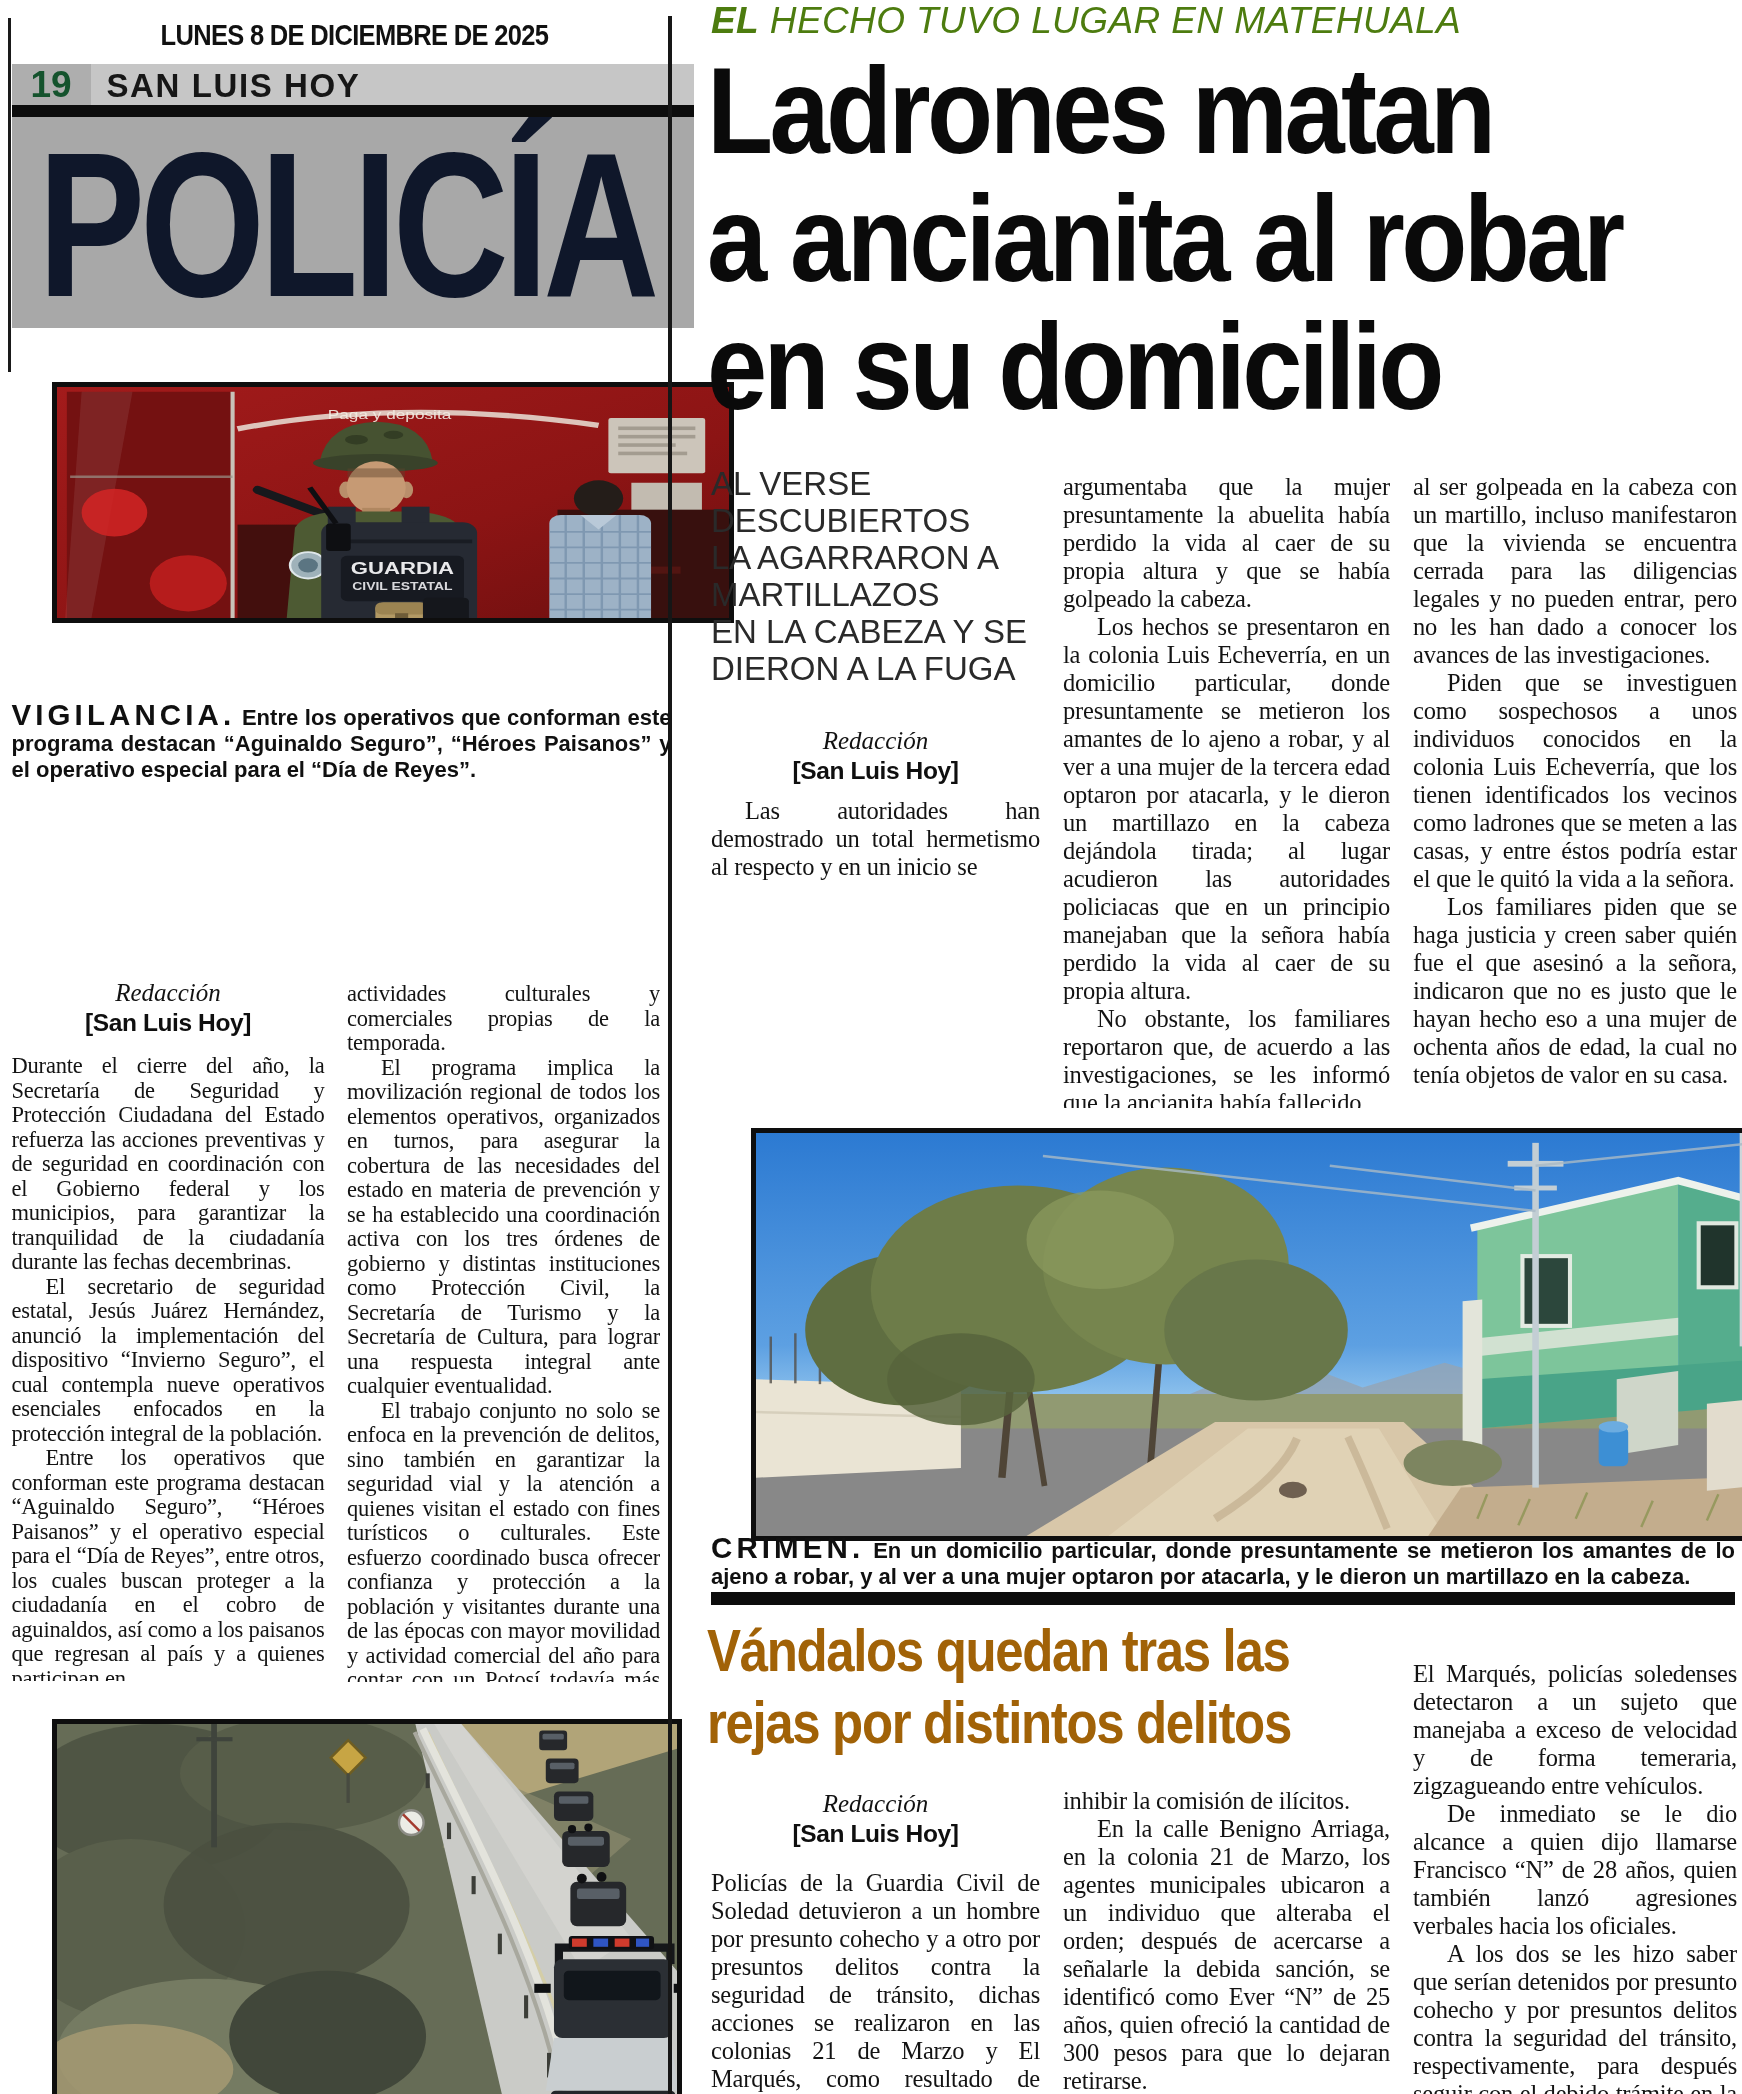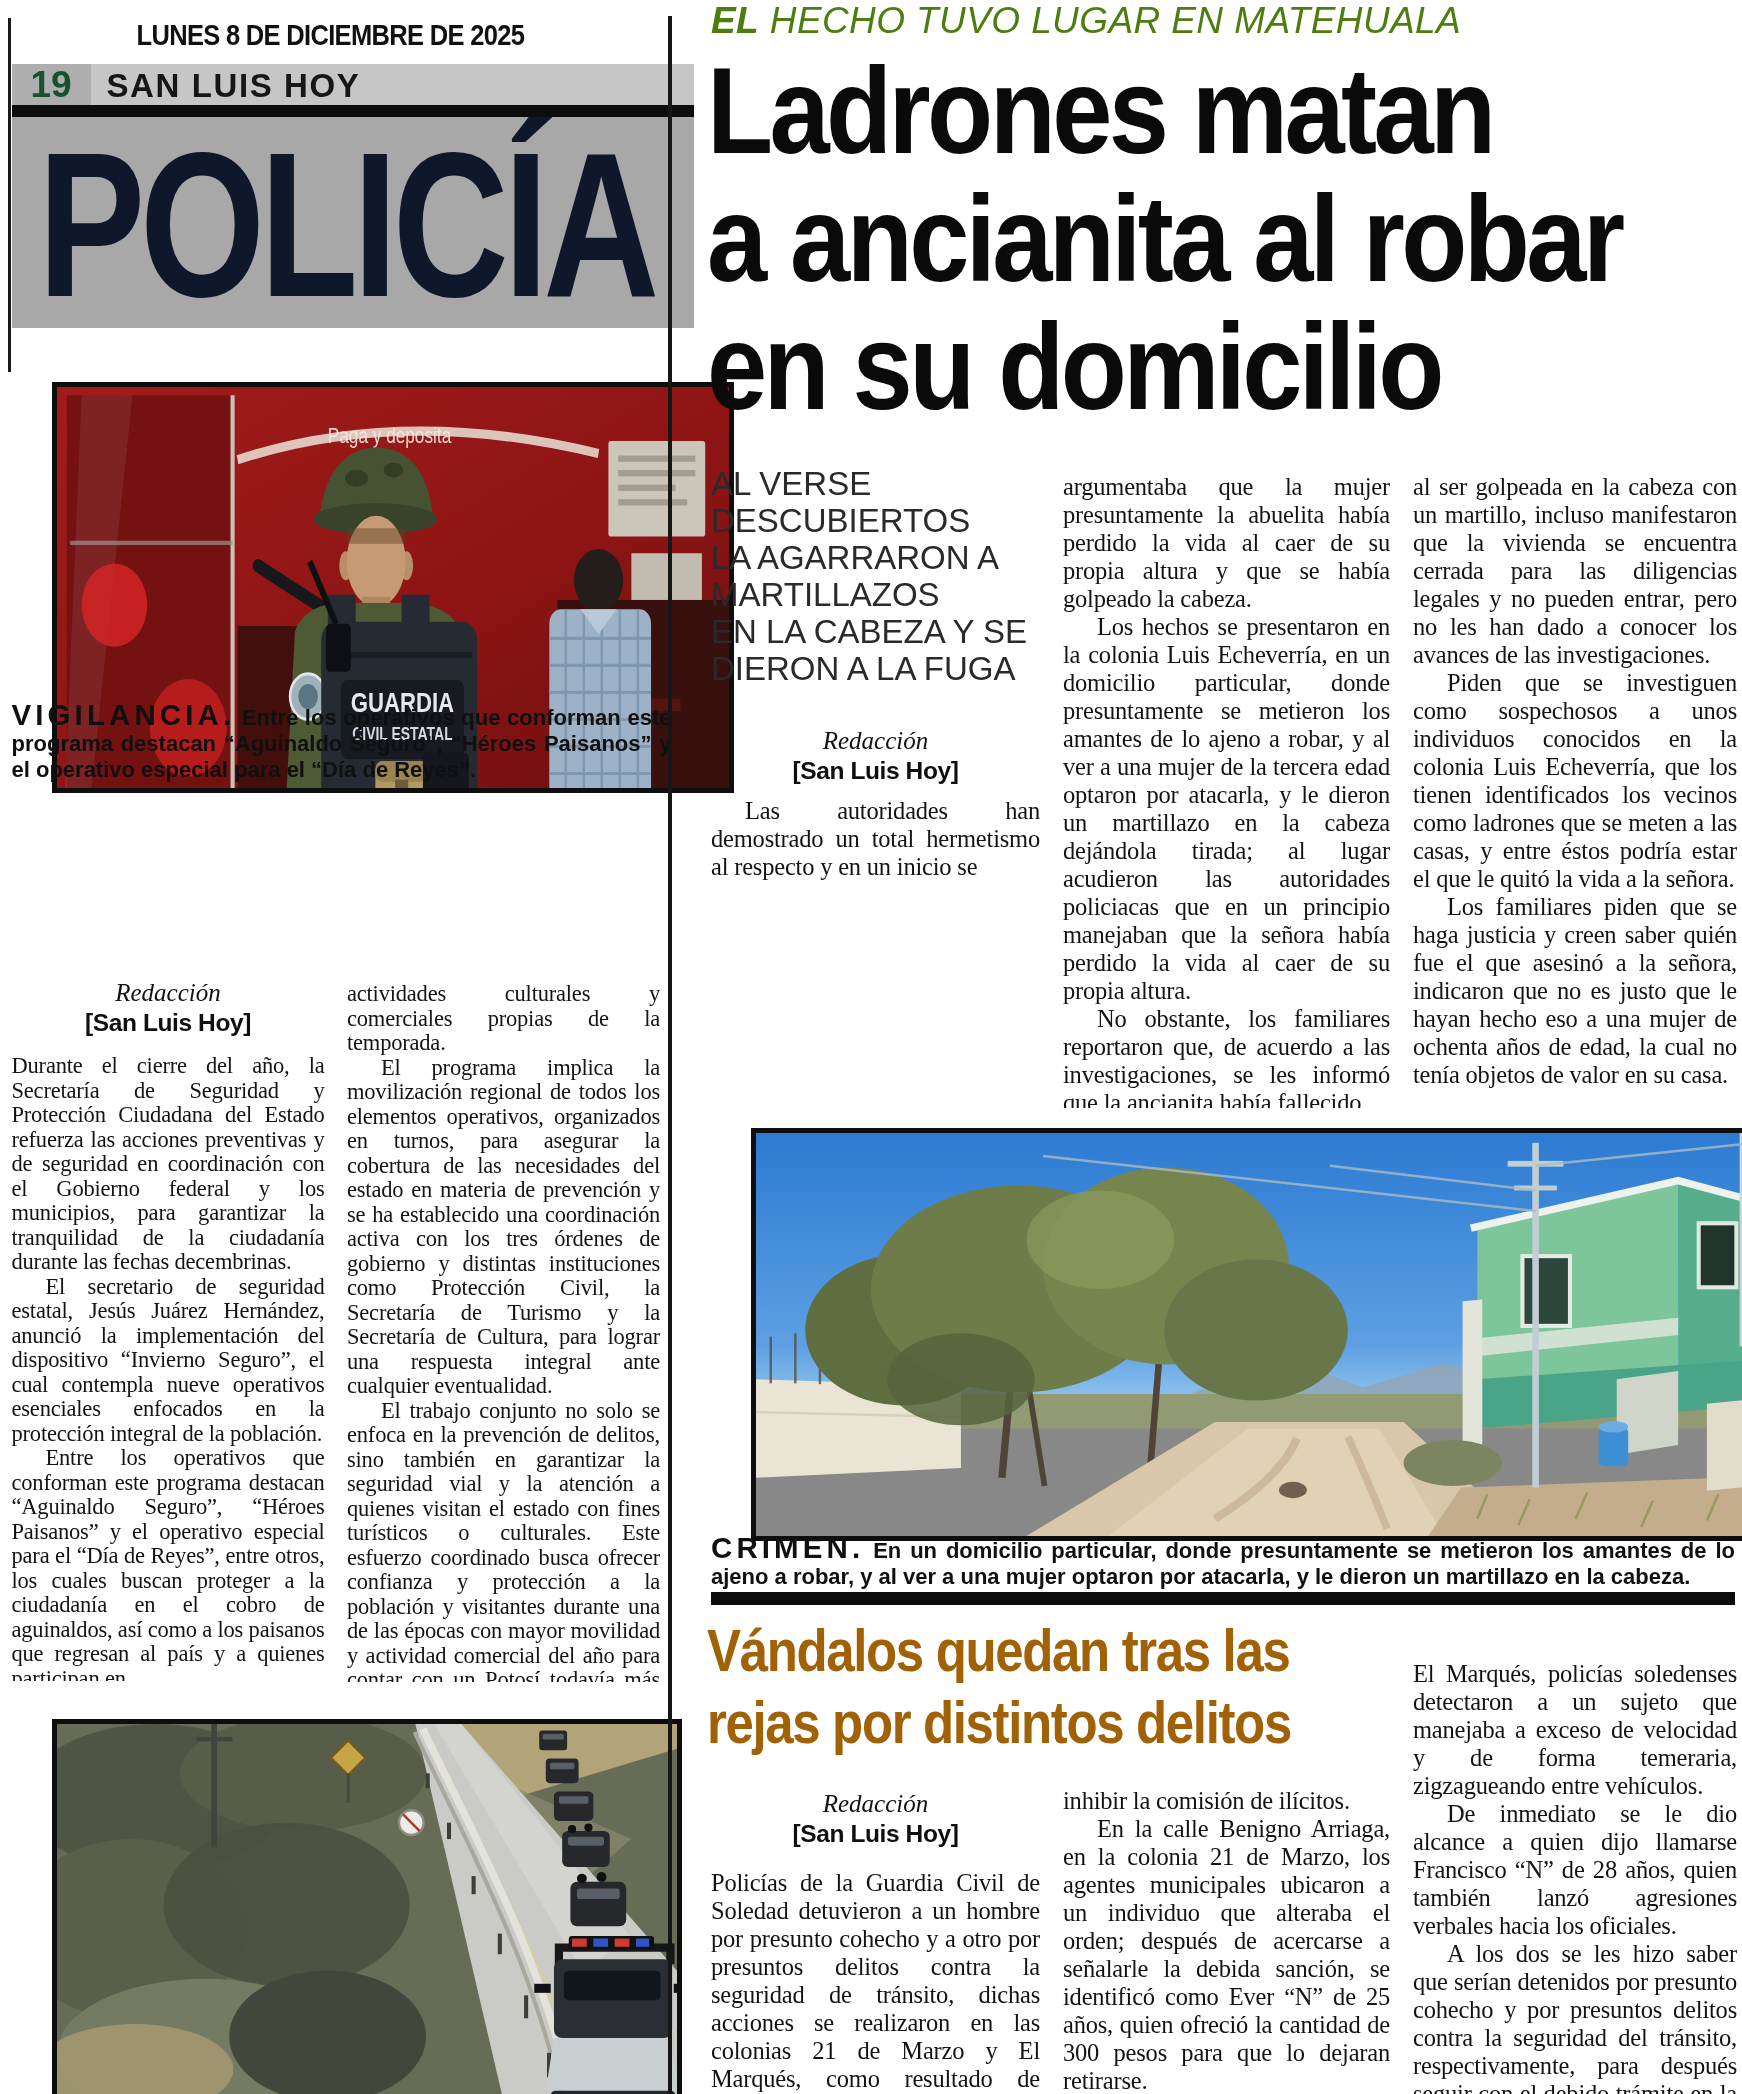--- a/index.html
+++ b/index.html
@@ -6,34 +6,34 @@
   #page{position:relative;width:1742px;height:2095px;background:#ffffff;overflow:hidden;
         font-family:"Liberation Sans", sans-serif;color:#111;}
   .abs{position:absolute;}
   
   .cx78{display:inline-block;transform:scaleX(.78);transform-origin:0 0;width:128.2%;}
   .cx85{display:inline-block;transform:scaleX(.85);transform-origin:0 0;width:117.6%;}
   .cx88{display:inline-block;transform:scaleX(.88);transform-origin:0 0;width:113.6%;}
   .cx90{display:inline-block;transform:scaleX(.90);transform-origin:0 0;width:111.1%;}
 
   .left-rule{left:8.2px;top:18px;width:3.3px;height:354px;background:#1a1a1a;}
-  .date{left:2px;top:18px;width:657px;text-align:center;font-weight:700;font-size:30px;
+  .date{left:26px;top:18px;width:657px;text-align:center;font-weight:700;font-size:30px;
         letter-spacing:-0.8px;}
   .band{left:11.5px;top:64px;width:682px;height:41px;background:#c6c6c6;}
   .pagenum{position:absolute;left:0;top:0;width:79px;height:41px;background:#aeaeae;
         font-weight:700;font-size:37px;line-height:41px;text-align:center;color:#14532d;}
   .mast-title{position:absolute;left:95px;top:0;height:41px;line-height:43px;
         font-weight:700;font-size:33px;letter-spacing:1.6px;color:#161616;}
   .blackbar{left:11.5px;top:105px;width:682px;height:12.3px;background:#0d0d0d;}
   .section-box{left:11.5px;top:117px;width:682px;height:211px;background:#a8a8a8;overflow:hidden;}
   .section-text{position:absolute;left:26px;top:-9.8px;font-weight:700;font-size:206px;
         letter-spacing:-6.5px;color:#0f172a;}
   .photo{border:5.7px solid #0e0e0e;box-sizing:border-box;overflow:hidden;background:#888;}
   .photo svg{display:block;width:100%;height:100%;}
-  .guard{left:11.5px;top:369px;width:682px;height:411px;}
+  .guard{left:11.5px;top:369px;width:682px;height:241px;}
   .street{left:711px;top:1115px;width:1024px;height:413px;}
   .convoy{left:11.5px;top:1706px;width:630px;height:389px;}
 
   .caption{font-weight:700;font-size:22px;line-height:26px;text-align:justify;color:#101010;}
   .cap-vig{left:11.5px;top:702px;width:660px;}
   .cap-crimen{left:711px;top:1535px;width:1024px;}
   .cap-label{font-size:29.5px;letter-spacing:4.1px;font-weight:700;}
 
   .hl-left{left:11.5px;top:787px;width:679px;margin:0;font-weight:700;font-size:56px;
         line-height:77px;letter-spacing:-1.6px;color:#0c0c0c;}

